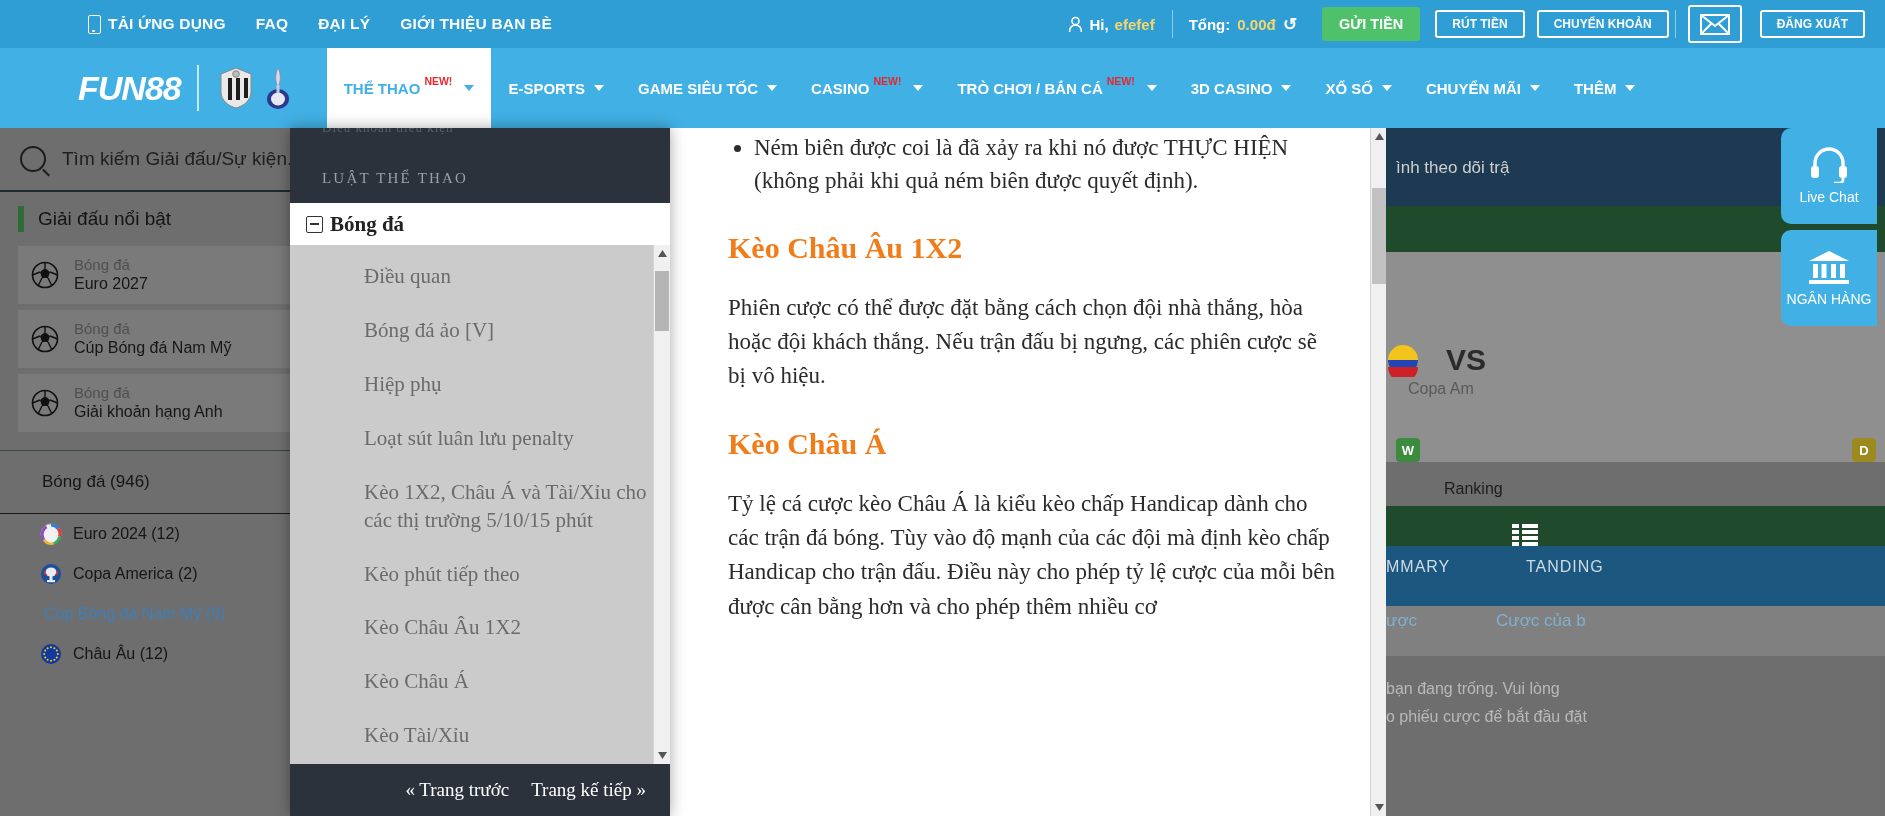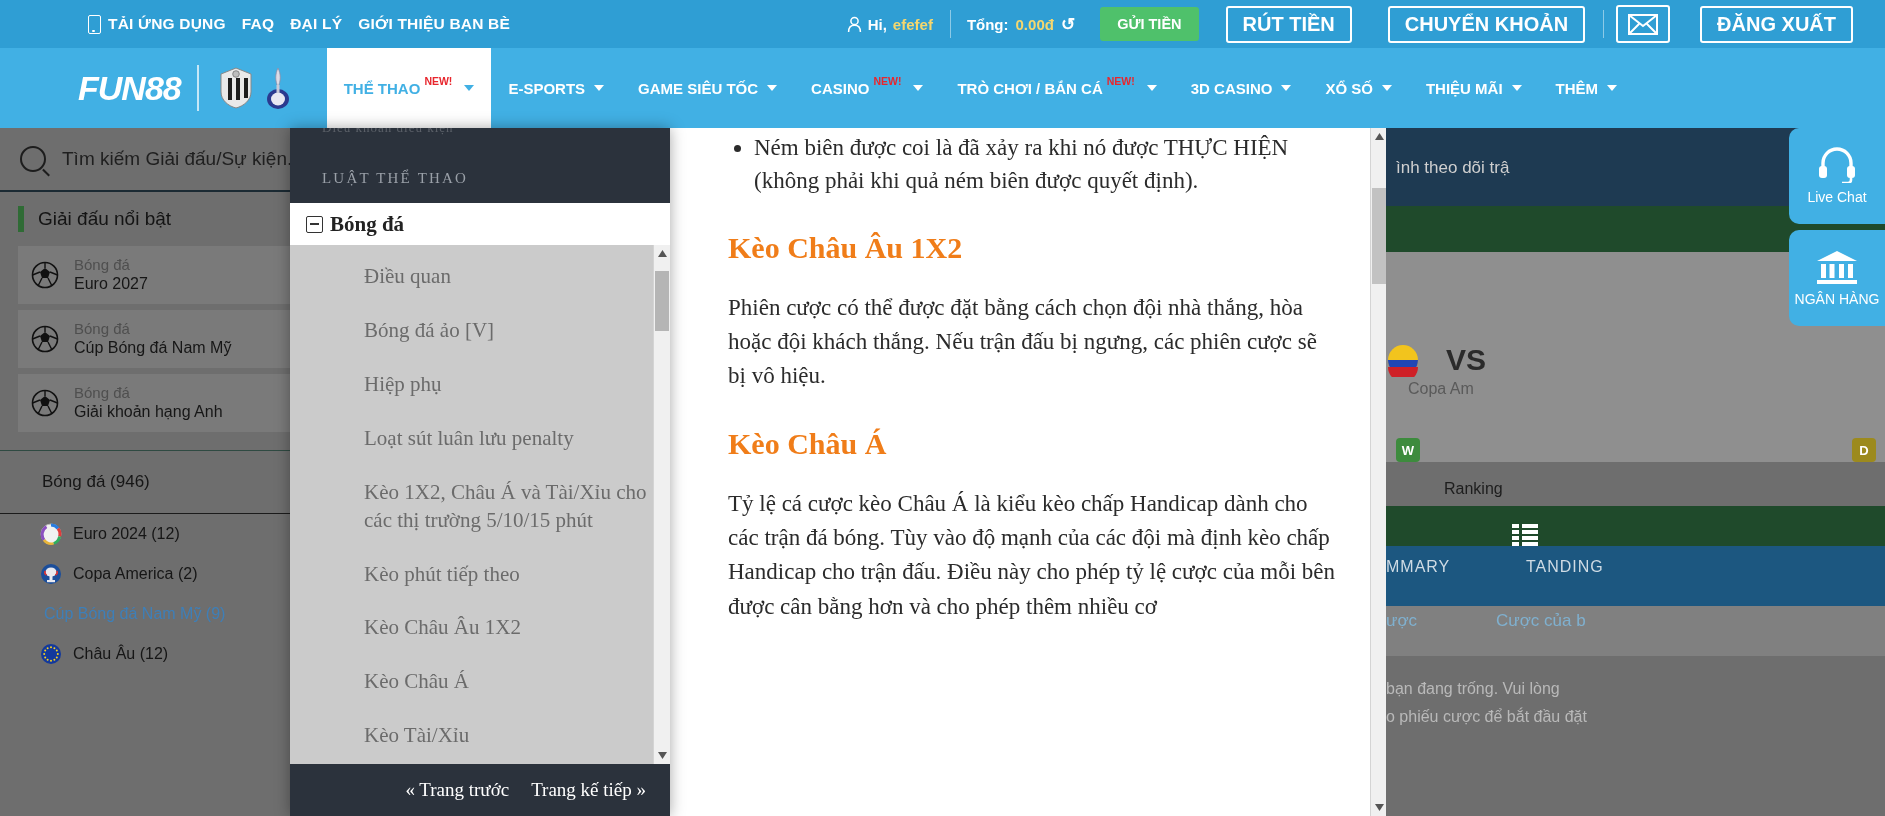--- a/index.html
+++ b/index.html
@@ -9,21 +9,21 @@
     background:#6e6e6e;
     position:relative;
   }
   
   #topbar{
     position:absolute;left:0;top:0;width:1885px;height:48px;
     background:#2f9ed4;
     display:flex;align-items:center;
     z-index:40;
   }
-  .topleft{display:flex;align-items:center;gap:16px;margin-left:88px;}
+  .topleft{display:flex;align-items:center;gap:30px;margin-left:88px;}
   .topleft a{
     color:#fff;font-size:15.5px;font-weight:bold;letter-spacing:.2px;
     text-decoration:none;white-space:nowrap;
     display:flex;align-items:center;gap:7px;
   }
   .phone-ic{
     width:11px;height:17px;border:1.7px solid #fff;border-radius:2px;
     position:relative;display:inline-block;
   }
   .phone-ic:after{content:"";position:absolute;left:3px;bottom:1px;width:3px;height:1.5px;background:#fff;border-radius:1px;}
@@ -33,22 +33,22 @@
   .vdiv{width:1px;height:28px;background:rgba(255,255,255,.45);}
   .total-wrap{display:flex;align-items:center;gap:7px;color:#fff;font-size:15px;font-weight:bold;padding:0 16px;}
   .total-wrap .amt{color:#f5d76e;}
   .refresh-ic{display:inline-block;font-size:17px;color:#fff;transform:scaleX(-1);}
   .btn-solid{
     background:#4fc16b;color:#fff;border:none;font-weight:bold;font-size:14.5px;
     padding:9px 17px;border-radius:3px;cursor:pointer;white-space:nowrap;margin:0 9px;
     font-family:"Liberation Sans",sans-serif;
   }
   .btn-out{
-    background:transparent;color:#fff;border:2px solid #fff;font-weight:bold;font-size:20px;
-    padding:5px 15px;border-radius:3px;cursor:pointer;white-space:nowrap;margin:0 18px;
+    background:transparent;color:#fff;border:2px solid #fff;font-weight:bold;font-size:12px;
+    padding:5px 15px;border-radius:3px;cursor:pointer;white-space:nowrap;margin:0 6px;
     font-family:"Liberation Sans",sans-serif;
   }
   .mail-btn{
     width:50px;height:34px;border:2px solid #fff;border-radius:3px;margin:0 12px;
     display:flex;align-items:center;justify-content:center;cursor:pointer;
   }
   .mail-btn svg{display:block;}
   
   #mainnav{
     position:absolute;left:0;top:48px;width:1885px;height:80px;
@@ -150,21 +150,21 @@
   .rz-rank{position:absolute;left:58px;top:352px;color:#1d1d1d;font-size:16px;}
   .rz-sum{position:absolute;left:0px;top:430px;color:#cfdbe4;font-size:16px;letter-spacing:1px;}
   .rz-stand{position:absolute;left:140px;top:430px;color:#cfdbe4;font-size:16px;letter-spacing:1px;}
   .rz-cuoc{position:absolute;left:110px;top:483px;color:#7fb0cf;font-size:17px;}
   .rz-dc{position:absolute;left:0px;top:483px;color:#7fb0cf;font-size:17px;}
   .rz-empty1{position:absolute;left:0px;top:552px;color:#b9b9b9;font-size:16px;}
   .rz-empty2{position:absolute;left:0px;top:580px;color:#b9b9b9;font-size:16px;}
   .pillW{position:absolute;left:10px;top:310px;width:24px;height:24px;border-radius:4px;background:#3d8b3d;color:#fff;font-size:13px;font-weight:bold;display:flex;align-items:center;justify-content:center;}
   .pillD{position:absolute;left:466px;top:310px;width:24px;height:24px;border-radius:4px;background:#9c8a1e;color:#fff;font-size:13px;font-weight:bold;display:flex;align-items:center;justify-content:center;}
   
-  #floats{position:absolute;right:0;top:128px;width:96px;z-index:45;}
+  #floats{position:absolute;right:8px;top:128px;width:96px;z-index:45;}
   .float-btn{
     width:96px;background:#41b0e4;border-radius:10px 0 0 10px;
     display:flex;flex-direction:column;align-items:center;justify-content:center;
     color:#fff;cursor:pointer;margin-bottom:6px;
   }
   #fb-chat{height:96px;}
   #fb-bank{height:96px;}
   .float-lbl{font-size:14px;margin-top:6px;font-weight:normal;}
   
   #modal{
@@ -304,21 +304,21 @@
     </div>
     <div class="nav-item">
       <span>3D CASINO</span>
       <span class="caret"></span>
     </div>
     <div class="nav-item">
       <span>XỔ SỐ</span>
       <span class="caret"></span>
     </div>
     <div class="nav-item">
-      <span>THIỆU MÃI</span>
+      <span>CHUYỂN MÃI</span>
       <span class="caret"></span>
     </div>
     <div class="nav-item">
       <span>THÊM</span>
       <span class="caret"></span>
     </div>
   </div>
 </div>
 
 <div id="page">

